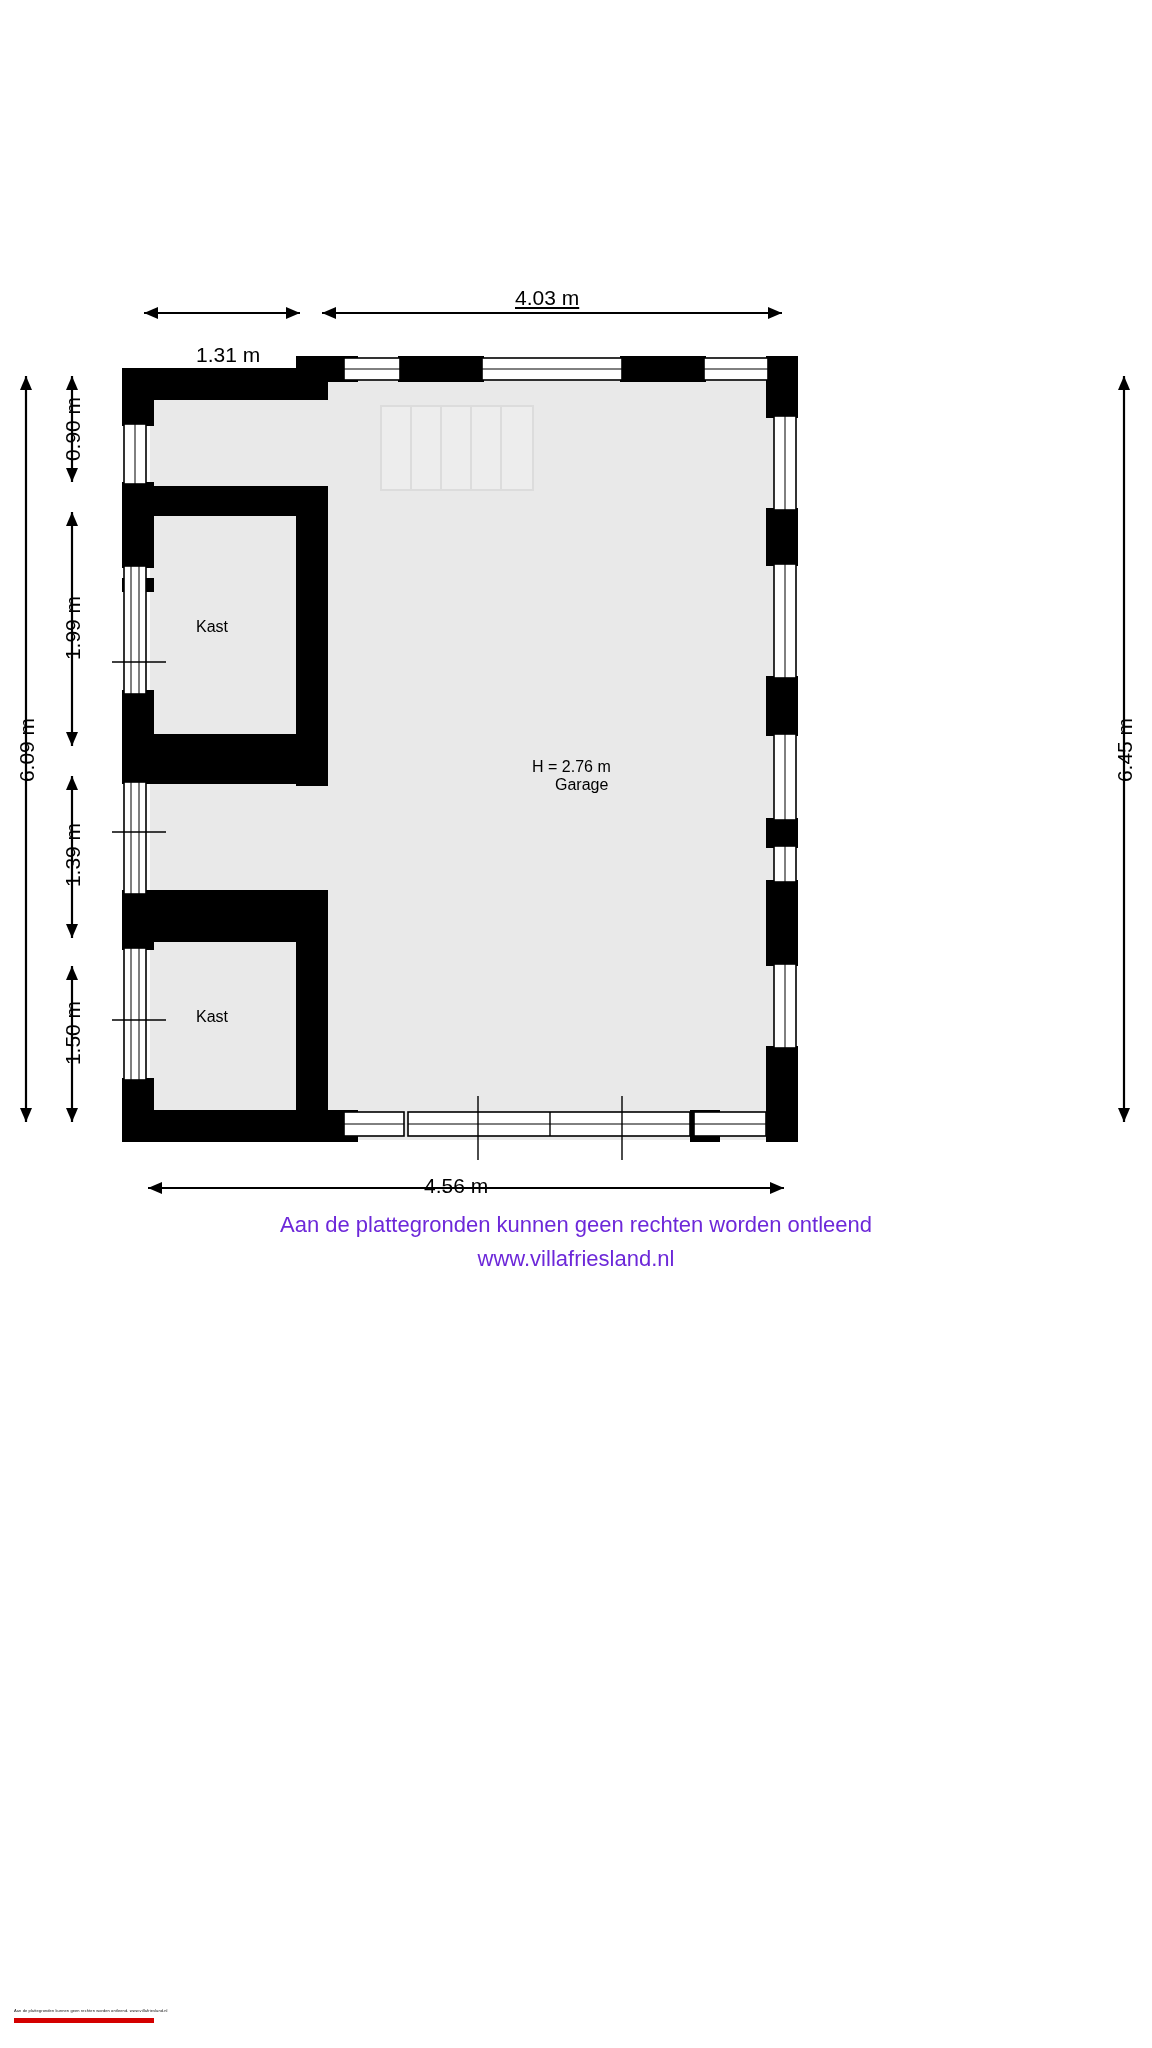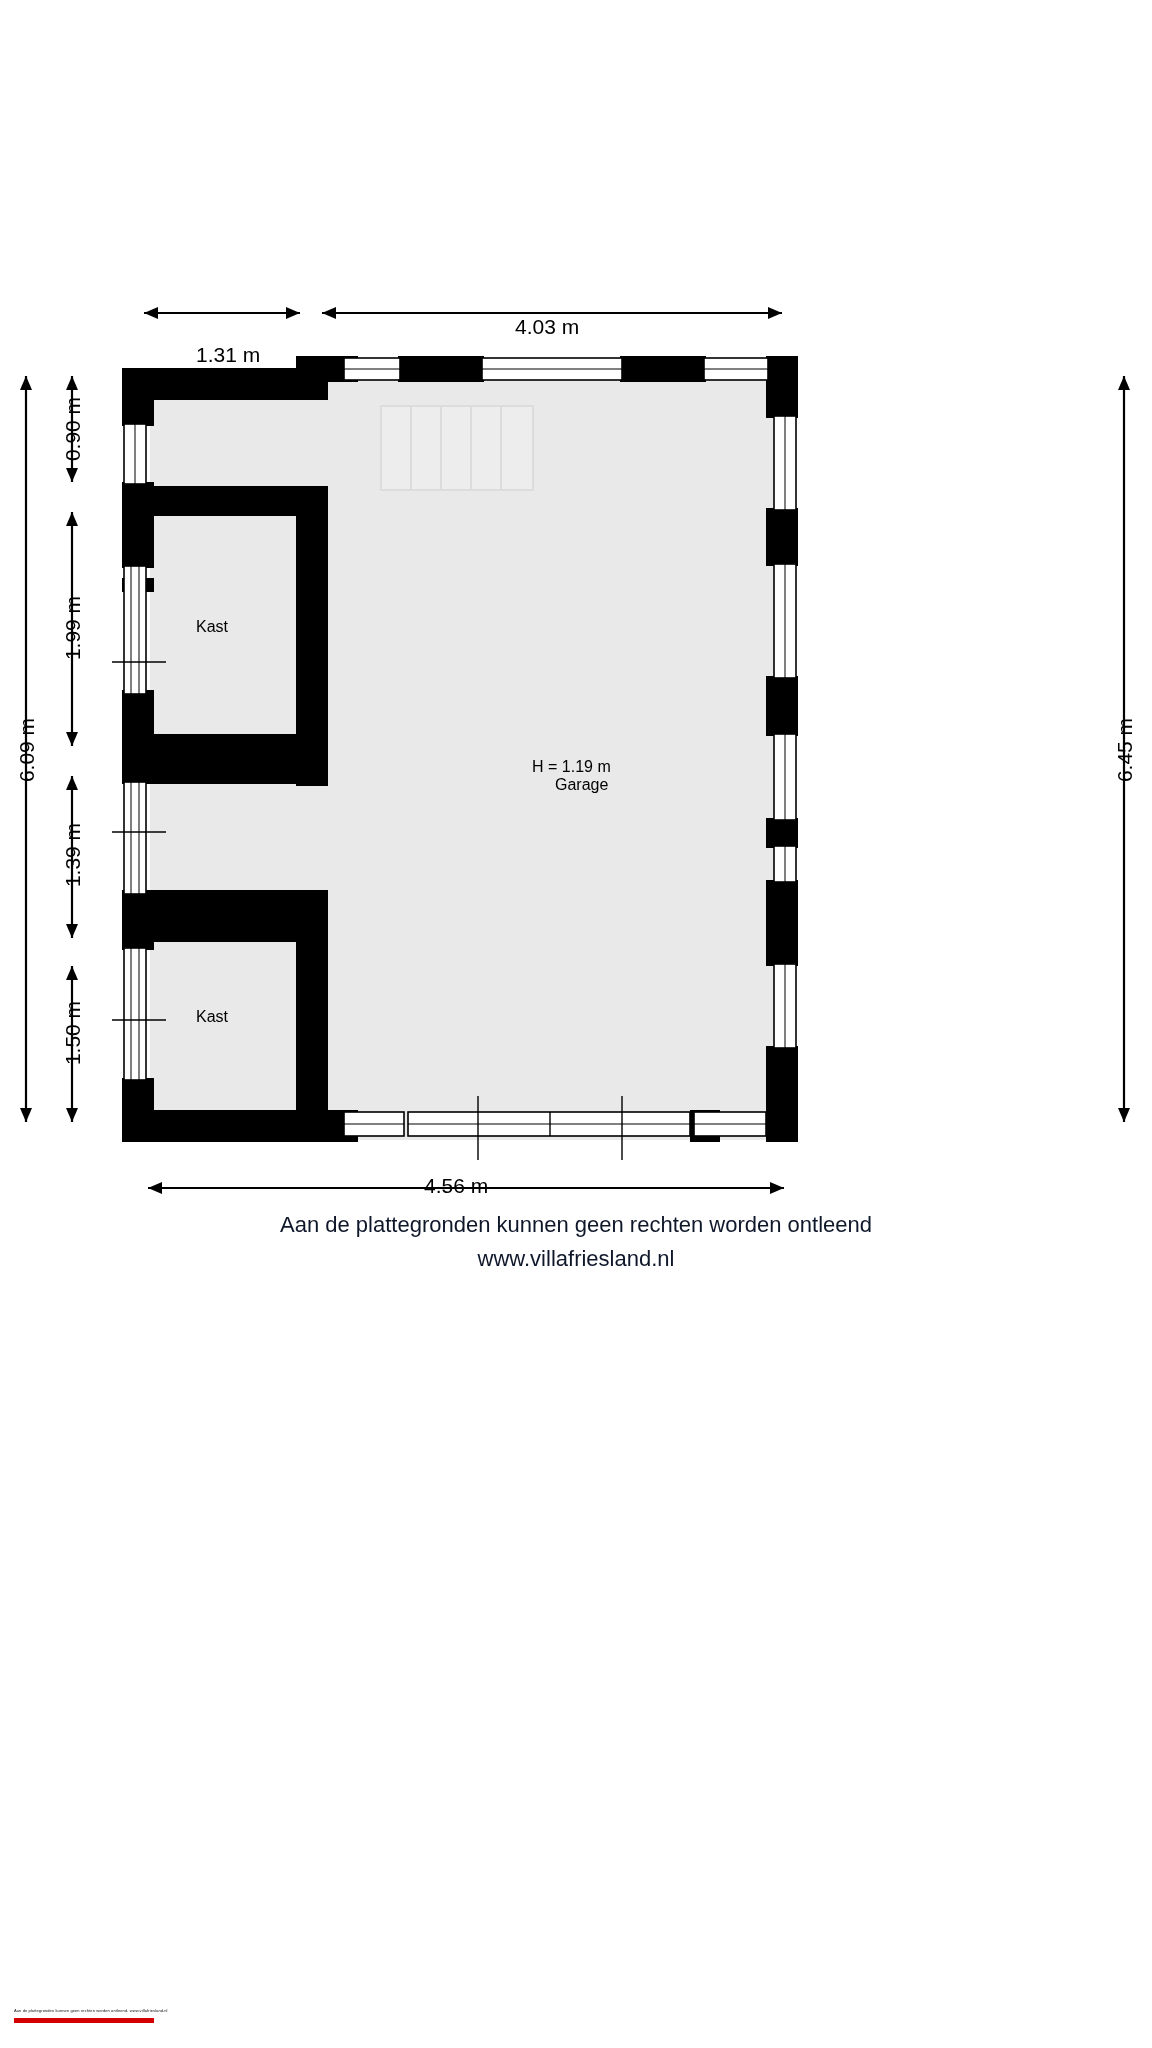--- a/index.html
+++ b/index.html
@@ -42,21 +42,21 @@
     transform: rotate(-90deg);
   }
 
   
   .footer {
     position: absolute;
     left: 0;
     width: 1152px;
     text-align: center;
     font-size: 22px;
-    color: #0f172a;
+    color: #6d28d9;
   }
   .footer-1 { top: 1212px; }
   .footer-2 { top: 1246px; }
 
   .tiny-note {
     position: absolute;
     left: 14px;
     top: 2008px;
     font-size: 4px;
     color: #111;
@@ -256,35 +256,35 @@
 
     <g>
       <line x1="1124" y1="376" x2="1124" y2="1122"></line>
       <path d="M1124,376 l-6,14 h12 z" fill="#000" stroke="none"></path>
       <path d="M1124,1122 l-6,-14 h12 z" fill="#000" stroke="none"></path>
     </g>
   </g>
 </svg>
 
 <div class="lbl dim-text" style="left:196px; top:299px;margin-top:44px;">1.31 m</div>
-<div class="lbl dim-text" style="left:515px; top:315px;">4.03 m</div>
+<div class="lbl dim-text" style="left:515px; top:286px;text-decoration:underline;">4.03 m</div>
 
 <div class="lbl dim-text" style="left:424px; top:1174px;">4.56 m</div>
 
 <div class="lbl dim-text vert" style="left:-13px; top:738px; width:80px; text-align:center;">6.09 m</div>
 
 <div class="lbl dim-text vert" style="left:33px; top:417px; width:80px; text-align:center;">0.90 m</div>
 <div class="lbl dim-text vert" style="left:33px; top:616px; width:80px; text-align:center;">1.99 m</div>
 <div class="lbl dim-text vert" style="left:33px; top:843px; width:80px; text-align:center;">1.39 m</div>
 <div class="lbl dim-text vert" style="left:33px; top:1021px; width:80px; text-align:center;">1.50 m</div>
 
 <div class="lbl dim-text vert" style="left:1085px; top:738px; width:80px; text-align:center;">6.45 m</div>
 
 <div class="lbl room-text" style="left:196px; top:618px;">Kast</div>
 <div class="lbl room-text" style="left:196px; top:1008px;">Kast</div>
 <div class="lbl room-text" style="left:555px; top:732px;margin-top:44px;">Garage</div>
-<div class="lbl room-text" style="left:532px; top:758px;">H = 1.19 m</div>
+<div class="lbl room-text" style="left:532px; top:758px;">H = 2.76 m</div>
 
 <div class="footer footer-1">Aan de plattegronden kunnen geen rechten worden ontleend</div>
 <div class="footer footer-2">www.villafriesland.nl</div>
 
 <div class="tiny-note">Aan de plattegronden kunnen geen rechten worden ontleend. www.villafriesland.nl</div>
 <div class="tiny-bar"></div>
 
 </body></html>

